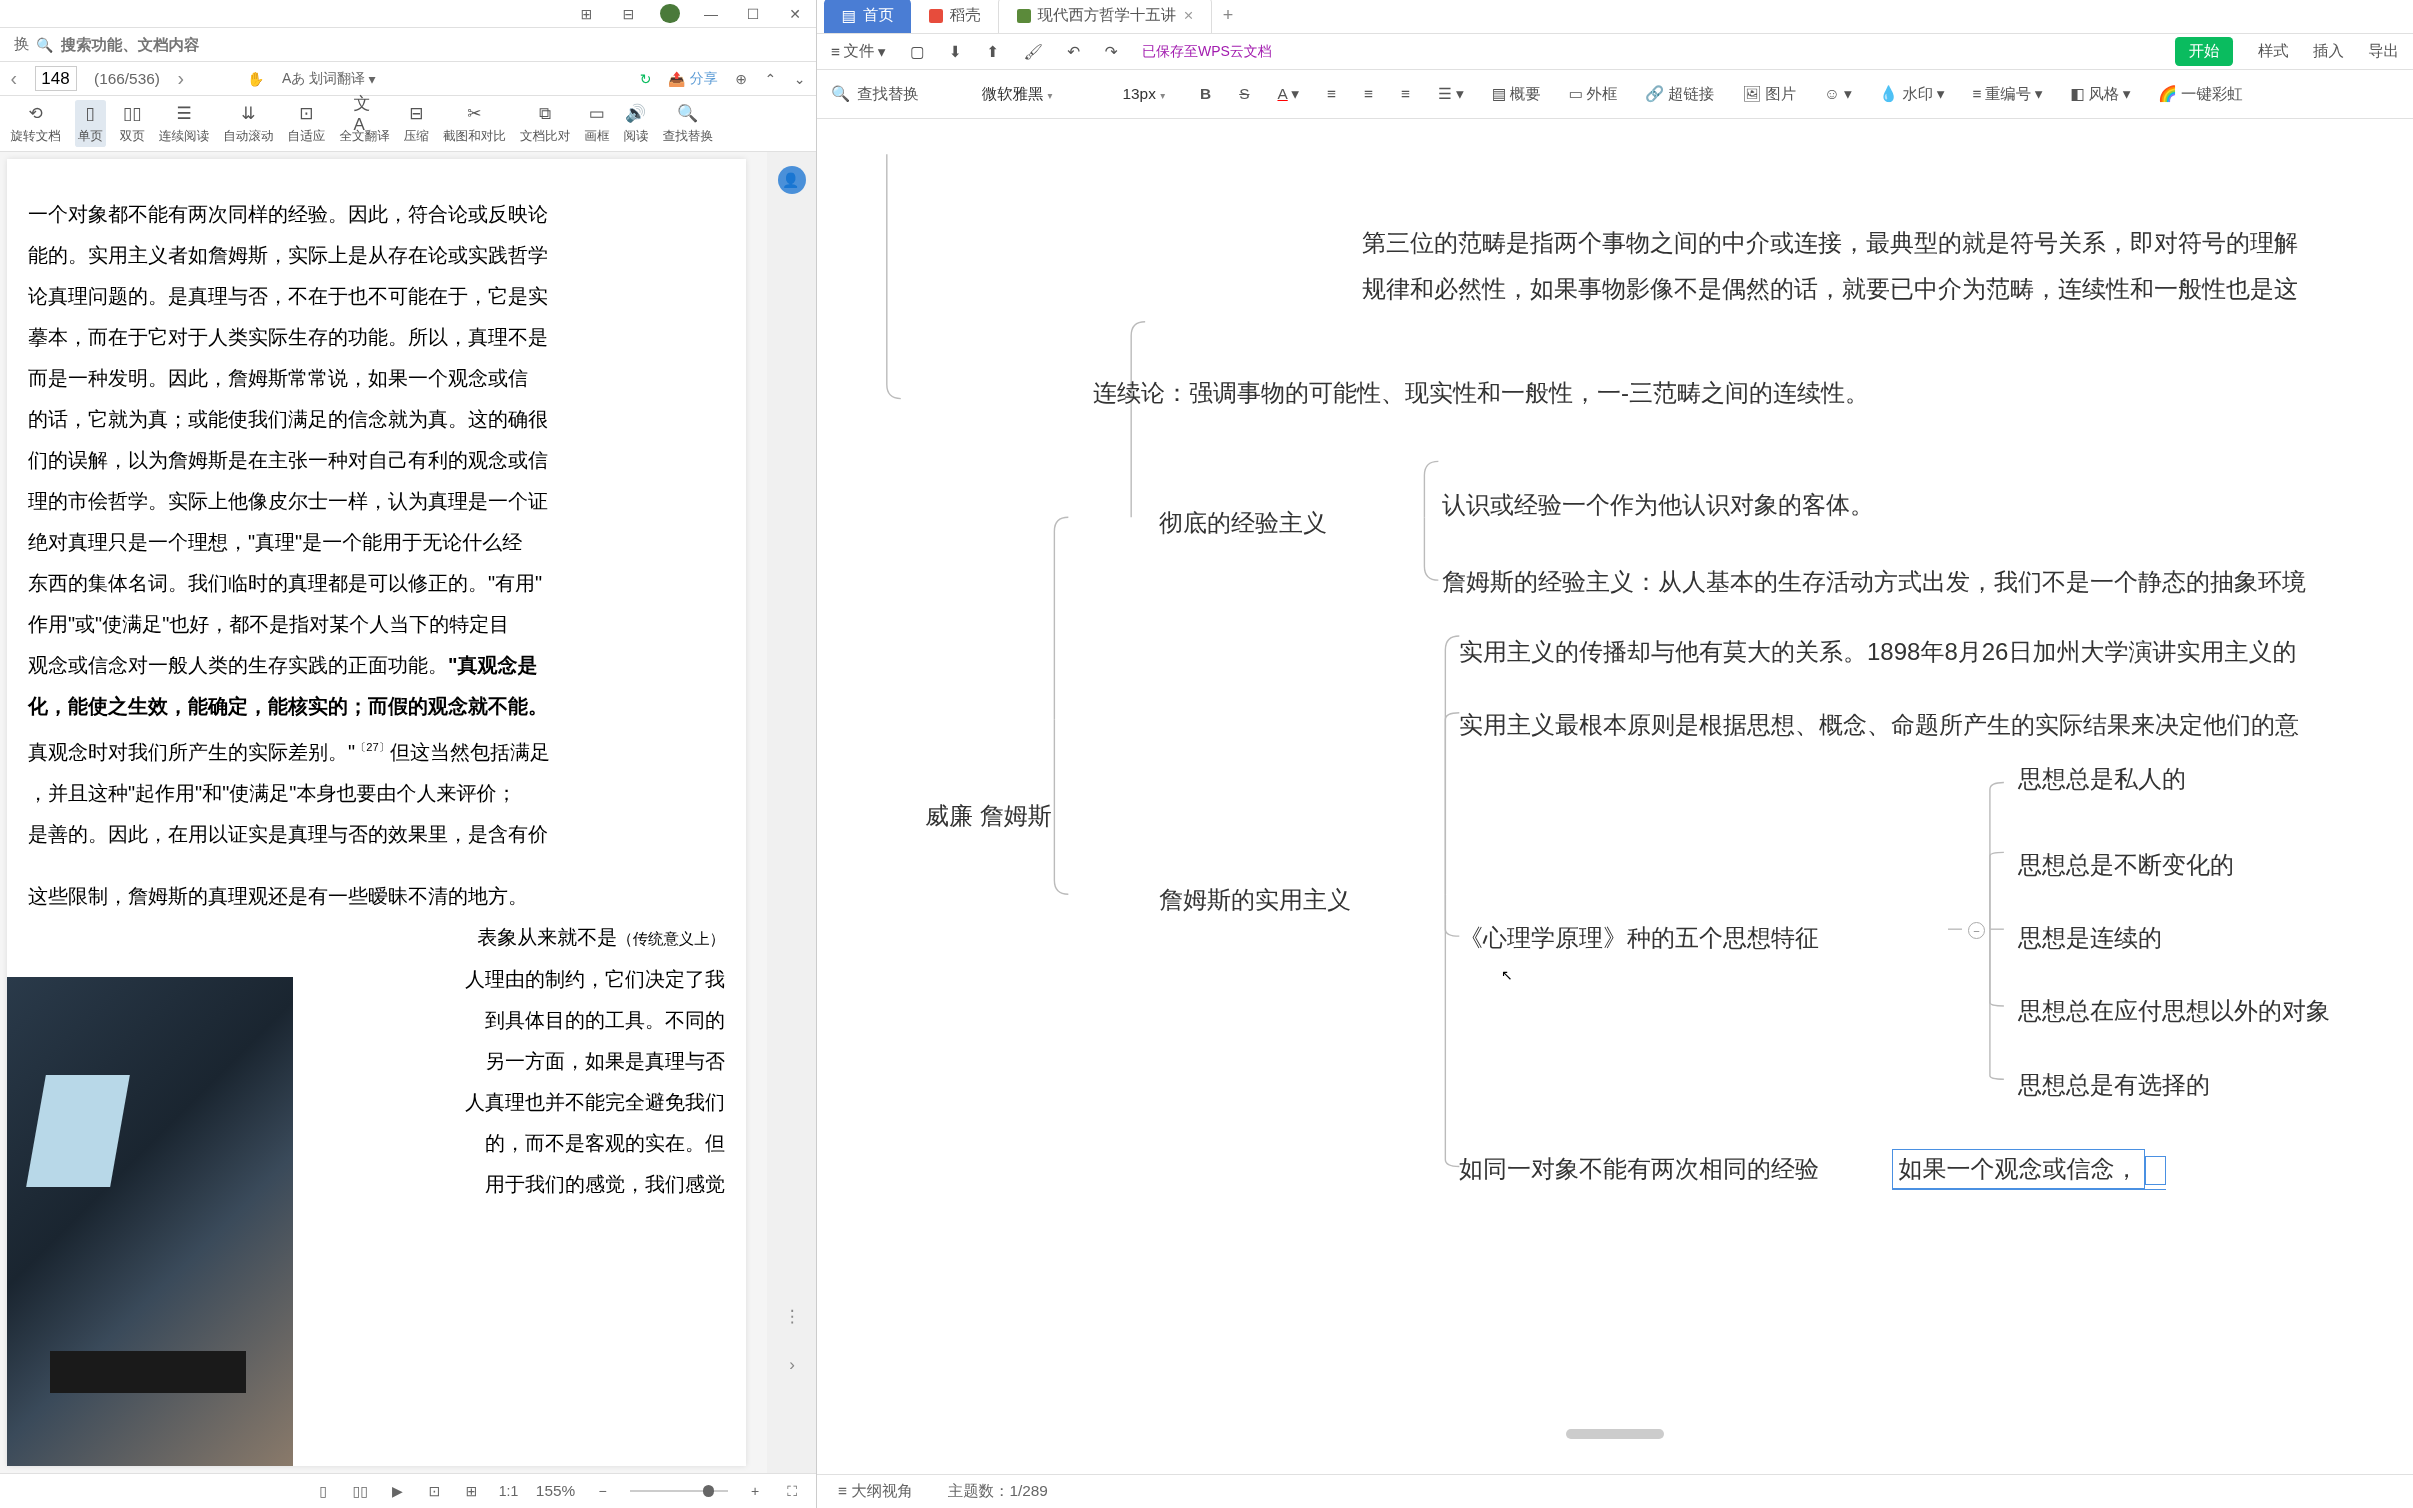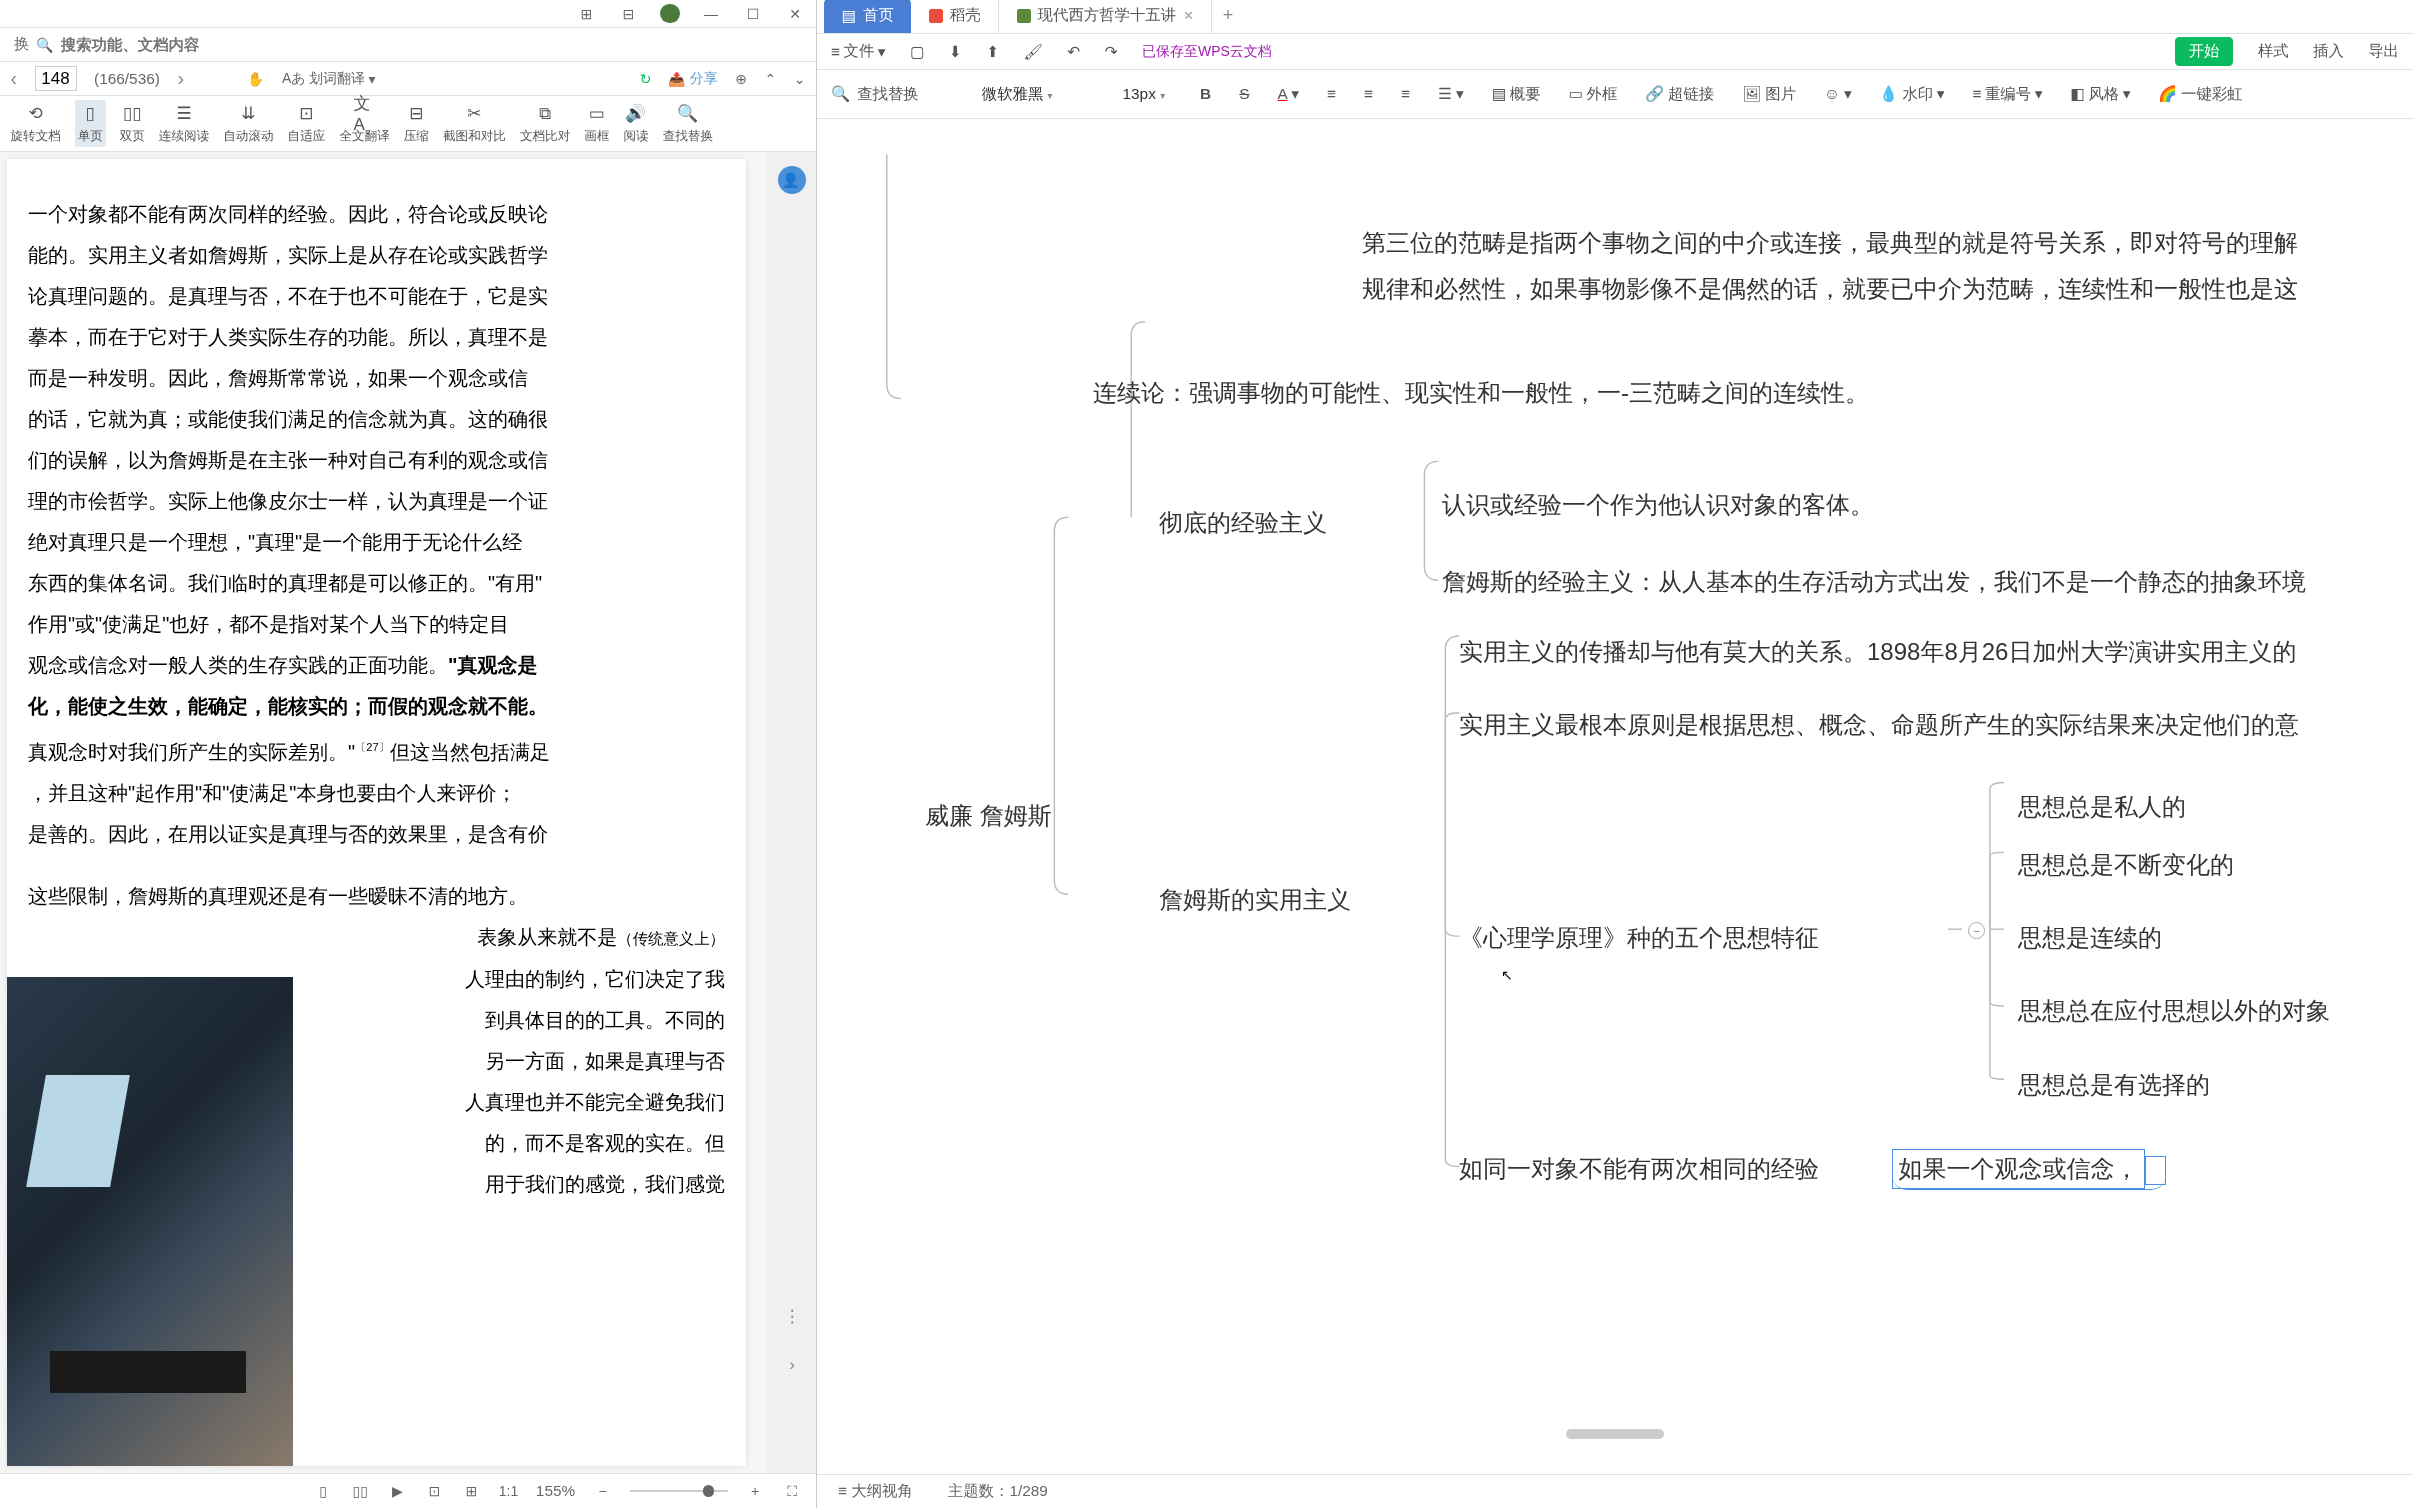--- a/index.html
+++ b/index.html
@@ -65,21 +65,21 @@
 .green-btn { background: #0abc5f; color: #fff; padding: 4.2px 14px; border-radius: 4.2px; font-size: 15.4px; }
 
 .right-toolbar2 { height: 49px; background: #fff; display: flex; align-items: center; padding: 0 14px; gap: 28px; border-bottom: 0.7px solid #e0e0e0; }
 .tb2-item { font-size: 15.4px; color: #555; cursor: pointer; display: flex; align-items: center; gap: 3.5px; }
 .font-select { font-size: 15.4px; color: #333; padding: 2.8px 7px; margin-left: 28px; }
 .dropdown-caret { font-size: 9.8px; color: #888; }
 
 .mindmap-area { flex: 1; background: #fff; position: relative; overflow: hidden; }
 .mindmap-svg { position: absolute; top: 0; left: 0; }
 .mm-node { position: absolute; font-size: 24px; color: #333; white-space: nowrap; font-family: "Microsoft YaHei", sans-serif; }
-.mm-node.editing { border-bottom: 1.4px solid #4a90e2; border-radius: 15px; }
+.mm-node.editing { border-bottom: 1.4px solid #4a90e2; }
 .edit-box { border: 1.4px solid #4a90e2; min-width: 70px; padding: 2.8px 5.6px; display: inline-block; }
 .edit-cursor { border: 0.7px solid #4a90e2; width: 21px; height: 29px; display: inline-block; vertical-align: middle; }
 .collapse-btn { position: absolute; width: 17px; height: 17px; border: 1.4px solid #aaa; border-radius: 50%; background: #fff; display: flex; align-items: center; justify-content: center; font-size: 11.2px; color: #888; }
 
 .right-statusbar { height: 34px; background: #fff; display: flex; align-items: center; padding: 0 21px; gap: 35px; border-top: 0.7px solid #e0e0e0; font-size: 15.4px; color: #666; }
 .hscroll { position: absolute; bottom: 35px; left: 50%; transform: translateX(-50%); width: 98px; height: 9.8px; background: #ccc; border-radius: 4.9px; }
 
 .cursor-pointer { position: absolute; font-size: 14px; color: #000; }
 </style>
 </head>
@@ -320,21 +320,21 @@
     <div class="mm-node" style="left:625px;top:447px">詹姆斯的经验主义：从人基本的生存活动方式出发，我们不是一个静态的抽象环境</div>
 
     <div class="mm-node" style="left:108px;top:681px">威廉 詹姆斯</div>
     <div class="mm-node" style="left:342px;top:765px">詹姆斯的实用主义</div>
 
     <div class="mm-node" style="left:642px;top:517px">实用主义的传播却与他有莫大的关系。1898年8月26日加州大学演讲实用主义的</div>
     <div class="mm-node" style="left:642px;top:590px">实用主义最根本原则是根据思想、概念、命题所产生的实际结果来决定他们的意</div>
     <div class="mm-node" style="left:642px;top:803px">《心理学原理》种的五个思想特征</div>
     <div class="collapse-btn" style="left:1151px;top:803px">−</div>
 
-    <div class="mm-node" style="left:1201px;top:672px">思想总是私人的</div>
+    <div class="mm-node" style="left:1201px;top:644px">思想总是私人的</div>
     <div class="mm-node" style="left:1201px;top:730px">思想总是不断变化的</div>
     <div class="mm-node" style="left:1201px;top:803px">思想是连续的</div>
     <div class="mm-node" style="left:1201px;top:876px">思想总在应付思想以外的对象</div>
     <div class="mm-node" style="left:1201px;top:950px">思想总是有选择的</div>
 
     <div class="mm-node" style="left:642px;top:1034px">如同一对象不能有两次相同的经验</div>
     <div class="mm-node editing" style="left:1075px;top:1030px">
       <span class="edit-box"><span>如果一个观念或信念，</span></span><span class="edit-cursor"></span>
     </div>
 

